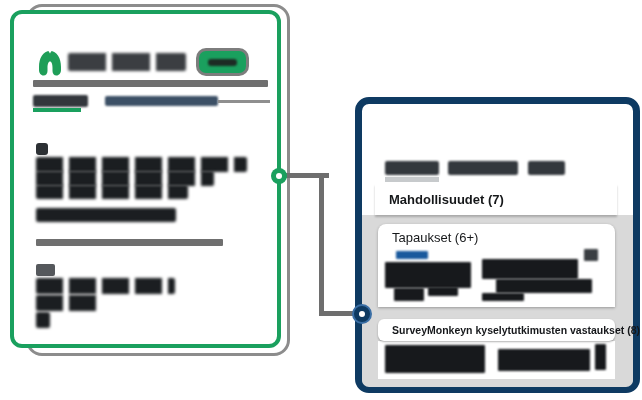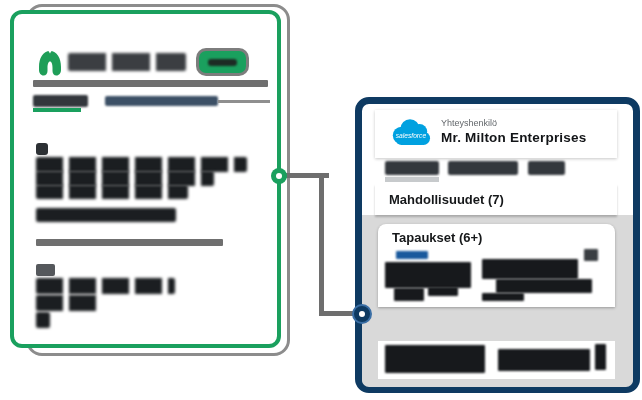--- a/index.html
+++ b/index.html
@@ -64,21 +64,21 @@
   .r-tab{position:absolute;height:14px;top:57px;background:#33383d;filter:blur(1px);border-radius:2px;}
   .r-tab1{left:23px;width:54px;}
   .r-tab2{left:86px;width:70px;}
   .r-tab3{left:166px;width:37px;}
   .r-tab-underline{position:absolute;left:23px;top:73px;width:54px;height:5px;background:#c7cacc;}
   .r-band{position:absolute;left:13px;top:80px;width:242px;height:31px;background:#fff;
     box-shadow:0 2px 2px rgba(0,0,0,0.22);}
   .r-band-title{position:absolute;left:14px;top:0;line-height:31px;font-size:13px;font-weight:bold;color:#16181a;}
   .r-cases{position:absolute;left:16px;top:120px;width:237px;height:83px;background:#fff;
     border-radius:8px 8px 0 0;box-shadow:0 1px 3px rgba(0,0,0,0.3);overflow:hidden;}
-  .r-cases-title{position:absolute;left:14px;top:6px;font-size:13px;font-weight:bold;color:#16181a;}
+  .r-cases-title{position:absolute;left:14px;top:6px;font-size:13px;font-weight:normal;color:#16181a;}
   .blob{position:absolute;background:#17191c;filter:blur(1.1px);border-radius:1px;}
   .b-link{left:18px;top:27px;width:32px;height:8px;background:#19599d;}
   .b-tr{left:206px;top:25px;width:14px;height:12px;background:#3a3e42;}
   .b-a1{left:7px;top:38px;width:86px;height:26px;}
   .b-a2{left:16px;top:64px;width:30px;height:13px;}
   .b-a3{left:50px;top:63px;width:30px;height:9px;}
   .b-b1{left:104px;top:35px;width:96px;height:20px;}
   .b-b2{left:118px;top:55px;width:96px;height:14px;}
   .b-b3{left:104px;top:69px;width:42px;height:8px;}
   .r-surveys{position:absolute;left:16px;top:215px;width:237px;height:22px;background:#fff;
@@ -134,36 +134,20 @@
   <div class="node node-green">
       <span class="core"></span>
     </div>
   <div class="node node-blue">
       <span class="core"></span>
     </div>
 
   <div class="rcard">
     <div class="r-backdrop"></div>
 
-    <div class="r-header">
-      <span class="sf-logo">
-        <svg width="42" height="33" viewBox="0 0 44 34">
-          <g fill="#00a1e0">
-            <circle cx="13" cy="19" r="9"></circle>
-            <circle cx="22" cy="12" r="10"></circle>
-            <circle cx="32" cy="15" r="8"></circle>
-            <circle cx="36" cy="22" r="7"></circle>
-            <rect x="7" y="16" width="33" height="13" rx="6"></rect>
-          </g>
-          <text x="23" y="22" font-size="7" font-style="italic" fill="#ffffff" text-anchor="middle" font-family="Liberation Sans, sans-serif">salesforce</text>
-        </svg>
-      </span>
-      <div class="r-eyebrow">Yhteyshenkilö</div>
-      <div class="r-title">Mr. Milton Enterprises</div>
-    </div>
 
     <div class="r-tab r-tab1"></div>
     <div class="r-tab r-tab2"></div>
     <div class="r-tab r-tab3"></div>
     <div class="r-tab-underline"></div>
 
     <div class="r-band">
       <div class="r-band-title">Mahdollisuudet (7)</div>
     </div>
 
@@ -172,20 +156,23 @@
       <div class="blob b-link"></div>
       <div class="blob b-tr"></div>
       <div class="blob b-a1"></div>
       <div class="blob b-a2"></div>
       <div class="blob b-a3"></div>
       <div class="blob b-b1"></div>
       <div class="blob b-b2"></div>
       <div class="blob b-b3"></div>
     </div>
 
+    <div class="r-surveys">
+      <div class="r-surveys-title">SurveyMonkeyn kyselytutkimusten vastaukset (8)</div>
+    </div>
     <div class="r-surveys-body">
       <div class="blob b-c1"></div>
       <div class="blob b-c2"></div>
       <div class="blob b-c3"></div>
     </div>
   </div>
 
 </div>
 
 </body></html>

